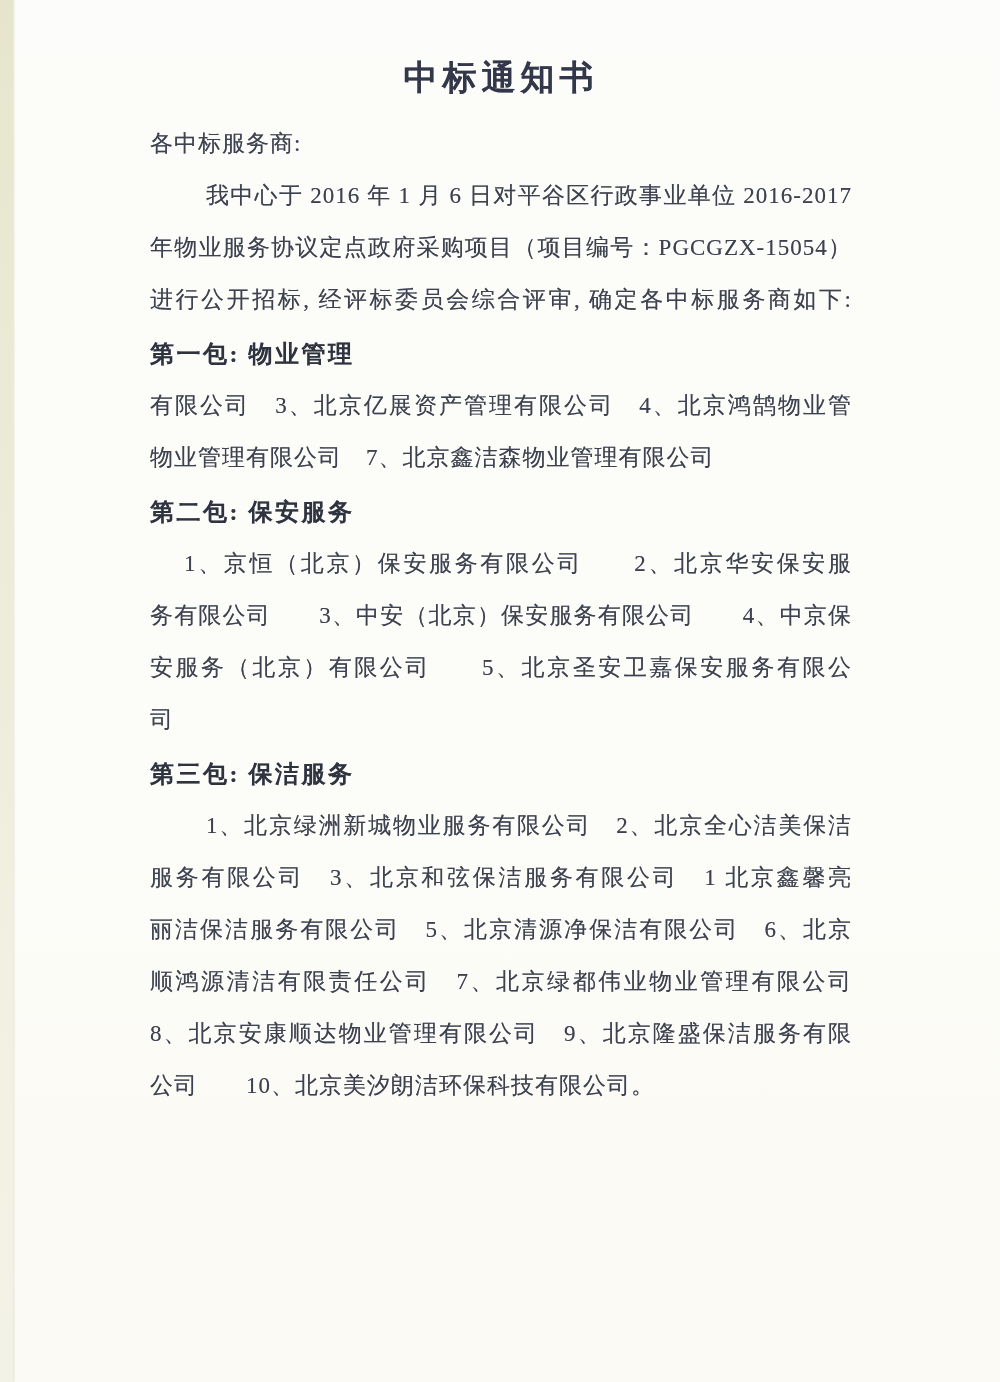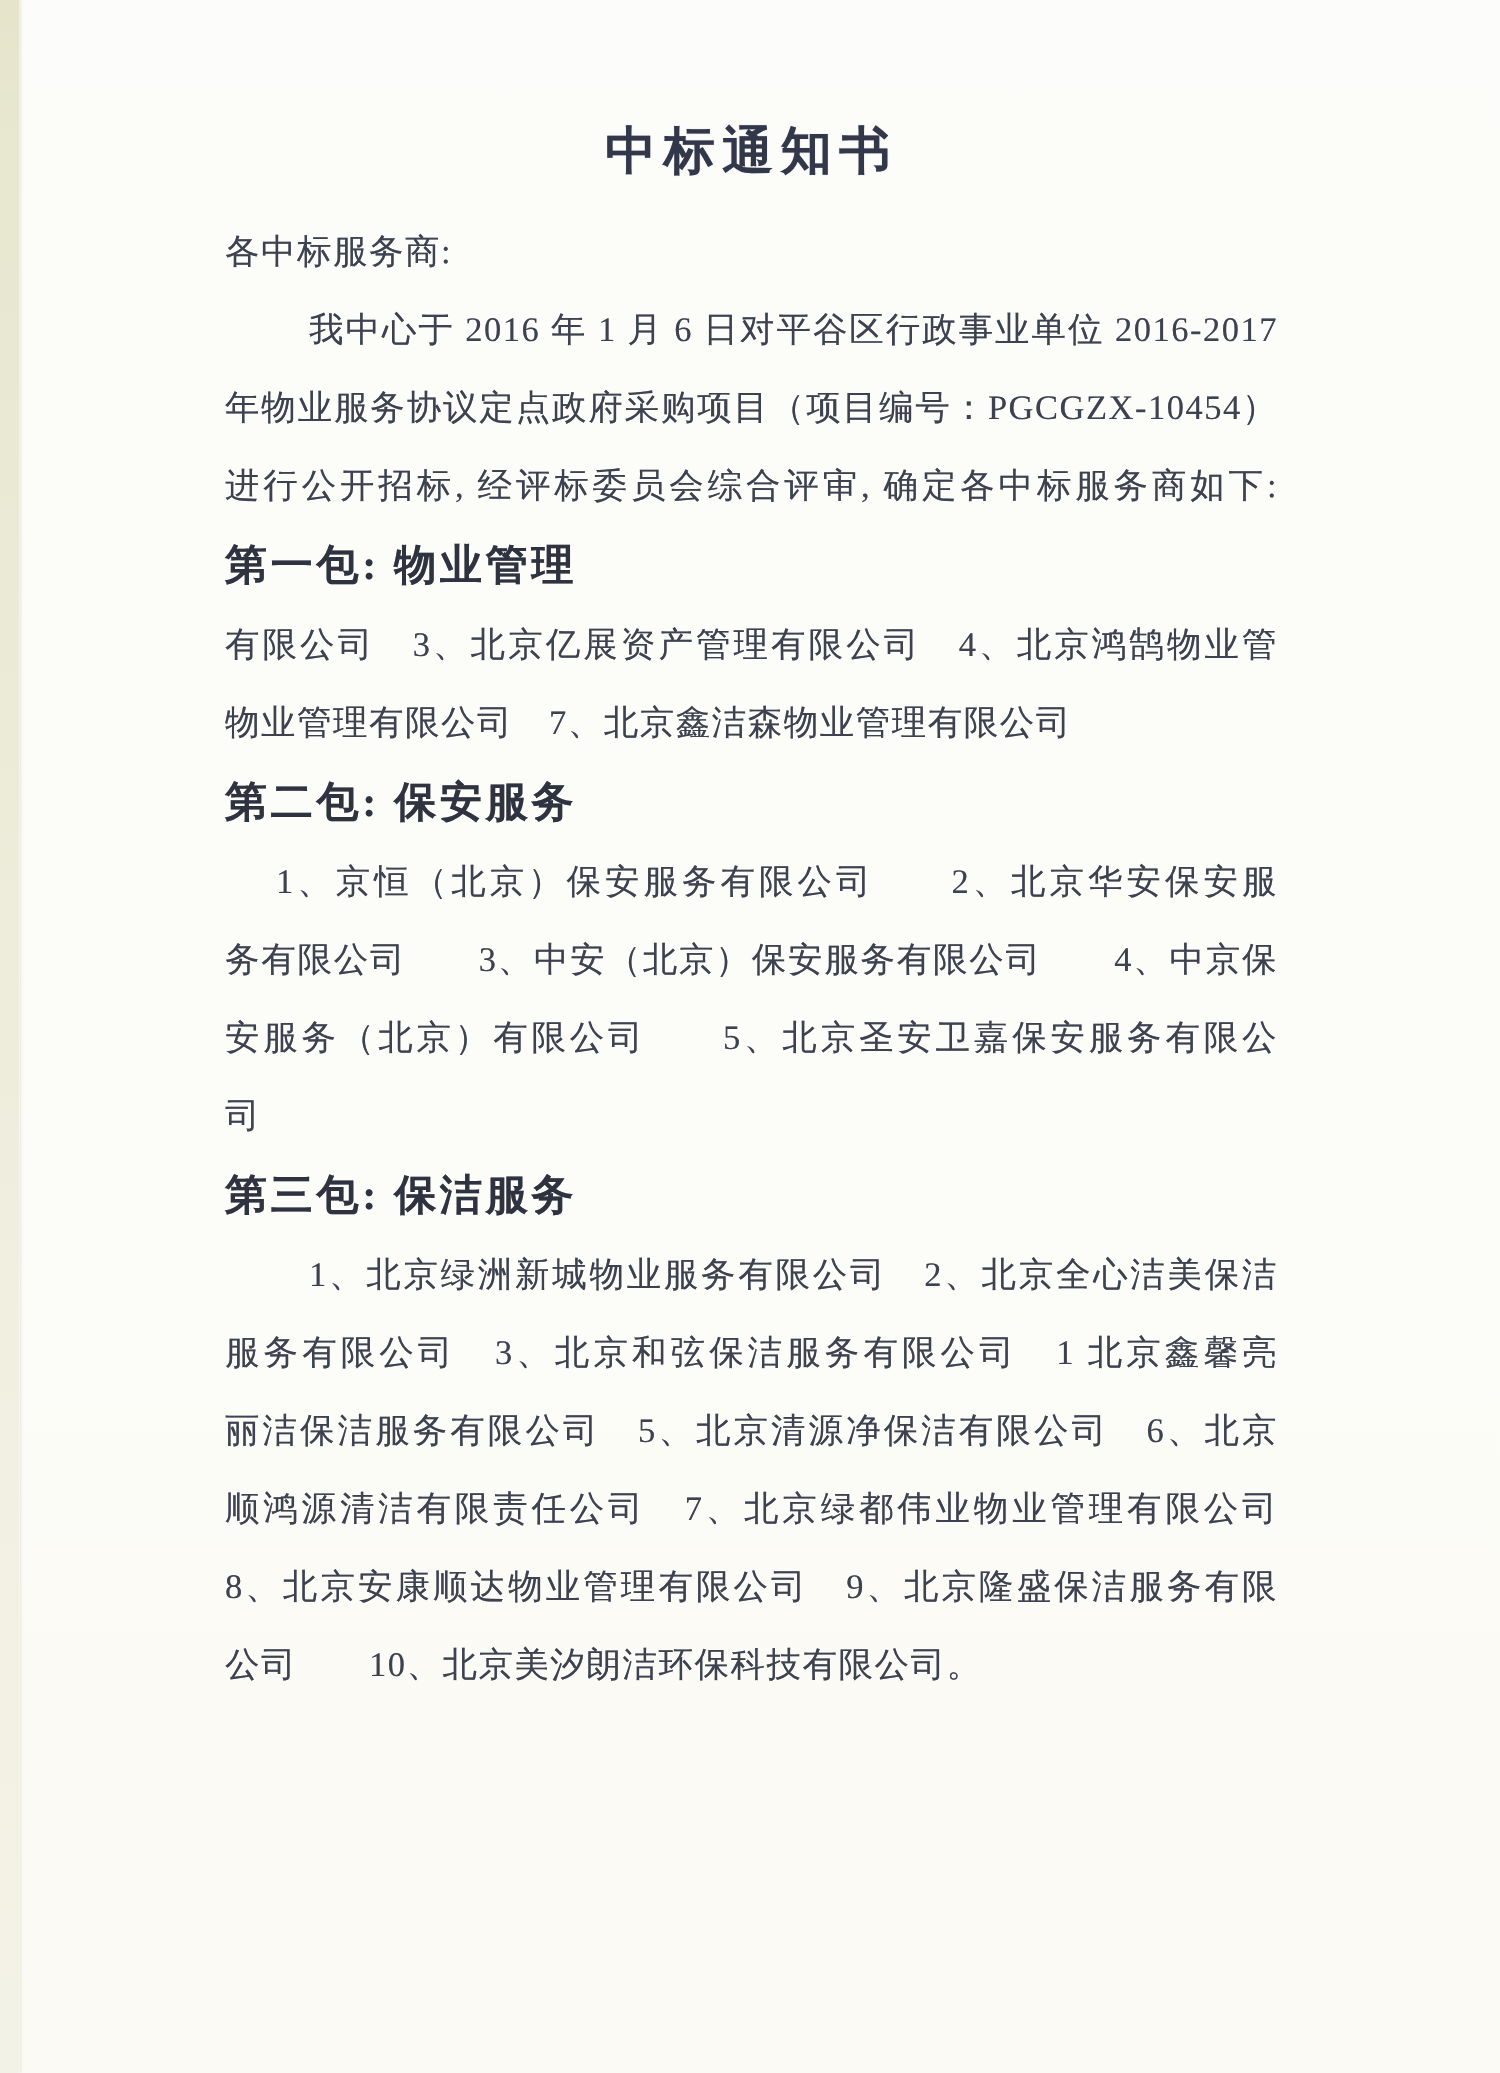--- a/index.html
+++ b/index.html
@@ -25,21 +25,21 @@
     background: linear-gradient(180deg, #e6e5cc 0%, #ecebd8 35%, #f1f0e2 70%, #f3f2e6 100%);
     box-shadow: 1px 0 2px rgba(180,178,150,0.35);
   }
   .content {
     position: absolute;
     left: 150px;
     top: 0;
     width: 702px;
   }
   .title {
-    margin-top: 76px;
+    margin-top: 52px;
     height: 52px;
     line-height: 52px;
     text-align: center;
     font-size: 34px;
     font-weight: bold;
     letter-spacing: 5px;
     color: #33374a;
     text-shadow: 0 0 0.5px rgba(51,55,74,0.55);
   }
   .salutation {
@@ -55,41 +55,41 @@
   }
   .fill {
     text-align: justify;
     text-align-last: justify;
   }
   .ind {
     padding-left: 56px;
   }
   .heading {
     font-weight: bold;
-    font-size: 28px;
+    font-size: 24px;
     letter-spacing: 2.5px;
     color: #2f3340;
     margin-top: 2px;
   }
 </style>
 </head>
 <body>
 
 <div class="page">
   <div class="scan-edge"></div>
 
   <div class="content">
 
     <div class="title">中标通知书</div>
 
     <div class="bodyline salutation">各中标服务商:</div>
 
     <div>
       <div class="bodyline fill ind">我中心于 2016 年 1 月 6 日对平谷区行政事业单位 2016-2017</div>
-      <div class="bodyline fill">年物业服务协议定点政府采购项目（项目编号：PGCGZX-10454）</div>
+      <div class="bodyline fill">年物业服务协议定点政府采购项目（项目编号：PGCGZX-15054）</div>
       <div class="bodyline fill">进行公开招标, 经评标委员会综合评审, 确定各中标服务商如下:</div>
     </div>
 
     <div>
       <div class="bodyline heading">第一包: 物业管理</div>
       <div class="bodyline fill">有限公司　3、北京亿展资产管理有限公司　4、北京鸿鹄物业管</div>
       <div class="bodyline">物业管理有限公司　7、北京鑫洁森物业管理有限公司</div>
     </div>
 
     <div>

